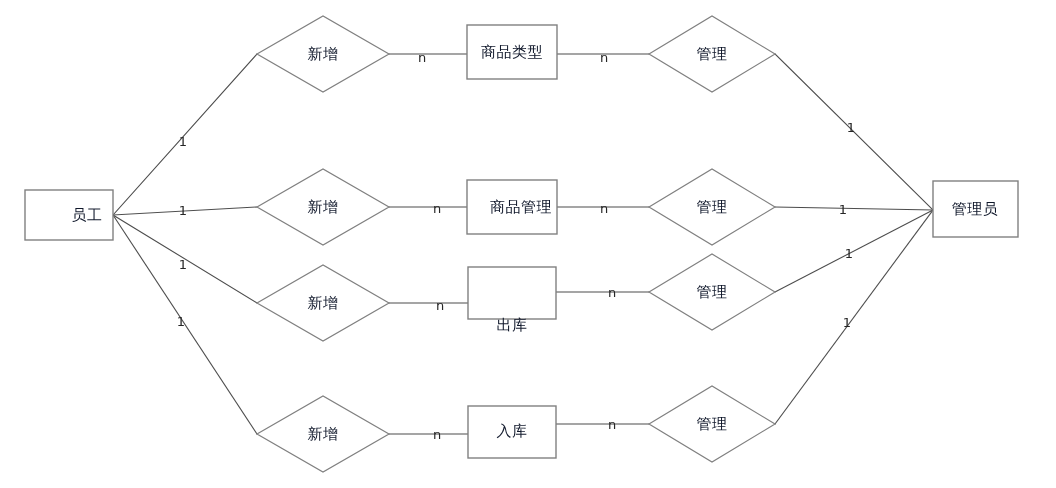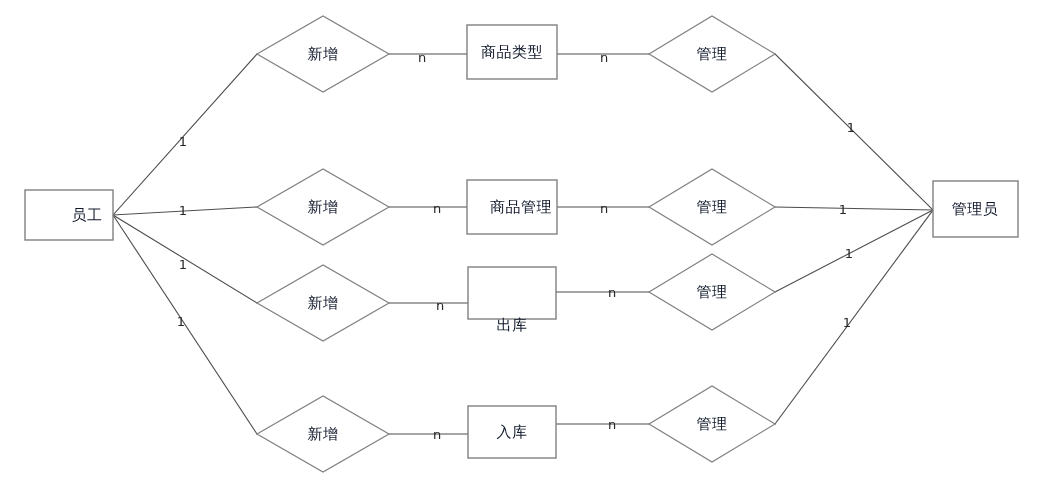--- a/index.html
+++ b/index.html
@@ -117,21 +117,21 @@
     <polygon class="er-shape-rel" points="649,207 712,169 775,207 712,245"></polygon>
     <polygon class="er-shape-rel" points="649,292 712,254 775,292 712,330"></polygon>
     <polygon class="er-shape-rel" points="649,424 712,386 775,424 712,462"></polygon>
   </svg>
 
   <div class="node-label" style="left:87px; top:215px;">员工</div>
   <div class="node-label" style="left:975px; top:209px;text-align:right;">管理员</div>
   <div class="node-label" style="left:512px; top:52px;">商品类型</div>
   <div class="node-label" style="left:512px; top:207px;margin-left:9px;">商品管理</div>
   <div class="node-label" style="left:512px; top:293px;margin-top:32px;">出库</div>
-  <div class="node-label" style="left:512px; top:432px;">入库</div>
+  <div class="node-label" style="left:512px; top:432px;font-family:Liberation Mono, monospace;">入库</div>
 
   <div class="node-label" style="left:323px; top:54px;">新增</div>
   <div class="node-label" style="left:323px; top:207px;">新增</div>
   <div class="node-label" style="left:323px; top:303px;">新增</div>
   <div class="node-label" style="left:323px; top:434px;">新增</div>
 
   <div class="node-label" style="left:712px; top:54px;">管理</div>
   <div class="node-label" style="left:712px; top:207px;">管理</div>
   <div class="node-label" style="left:712px; top:292px;">管理</div>
   <div class="node-label" style="left:712px; top:424px;">管理</div>

